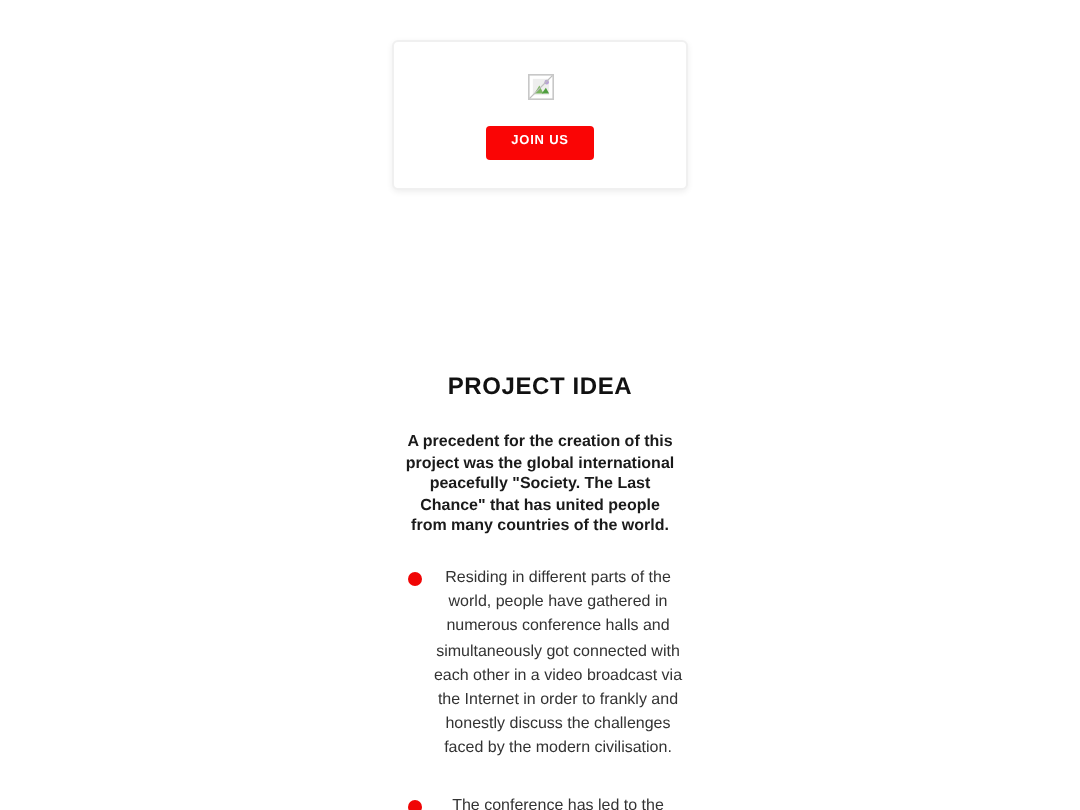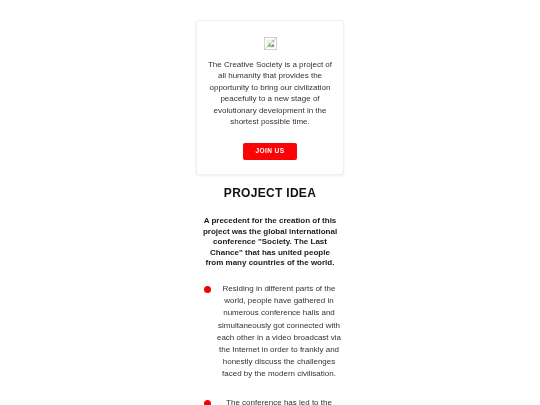--- a/index.html
+++ b/index.html
@@ -154,30 +154,29 @@
         <svg class="broken-image-icon" viewBox="0 0 16 16">
           <rect x="0.5" y="0.5" width="15" height="15" fill="#ffffff" stroke="#c8c8c8" stroke-width="1"></rect>
           <rect x="3" y="3" width="10" height="10" fill="#eeeeee"></rect>
           <path d="M4 12 L7 7 L9.5 12 Z" fill="#7bb661"></path>
           <path d="M8.5 12 L11 8.5 L13 12 Z" fill="#4f9e3f"></path>
           <circle cx="11.5" cy="5" r="1.4" fill="#b9a3d6"></circle>
           <path d="M1 15 L15 1" stroke="#bdbdbd" stroke-width="0.8" fill="none"></path>
         </svg>
       </div>
 
-      <p class="hero-text">The Creative Society is a project of all humanity that provides the opportunity to bring our civilization peacefully to a new stage of evolutionary development in the shortest possible time.</p>
 
       <button class="join-us-button">JOIN US</button>
     </div>
 
     <div class="project-section">
 
       <h2 class="section-title">PROJECT IDEA</h2>
 
-      <p class="section-lead">A precedent for the creation of this project was the global international conference "Society. The Last Chance" that has united people from many countries of the world.</p>
+      <p class="section-lead">A precedent for the creation of this project was the global international peacefully "Society. The Last Chance" that has united people from many countries of the world.</p>
 
       <ul class="bullet-list">
         <li class="bullet-item">
           <span class="bullet-dot"></span>
           <span class="bullet-text">Residing in different parts of the world, people have gathered in numerous conference halls and simultaneously got connected with each other in a video broadcast via the Internet in order to frankly and honestly discuss the challenges faced by the modern civilisation.</span>
         </li>
         <li class="bullet-item">
           <span class="bullet-dot"></span>
           <span class="bullet-text">The conference has led to the conclusion that the main</span>
         </li>

